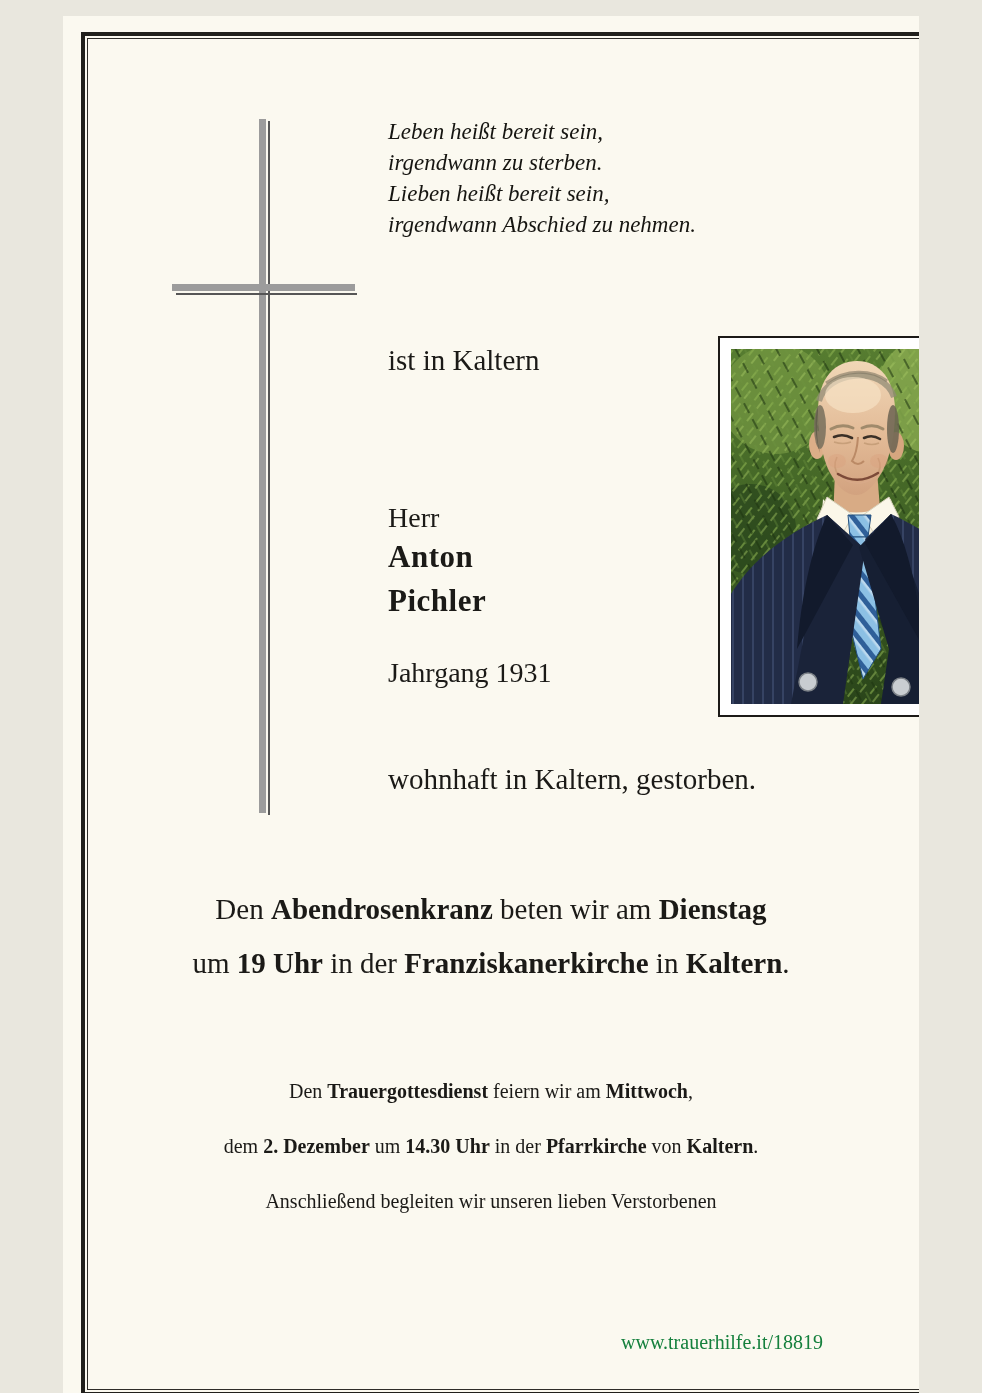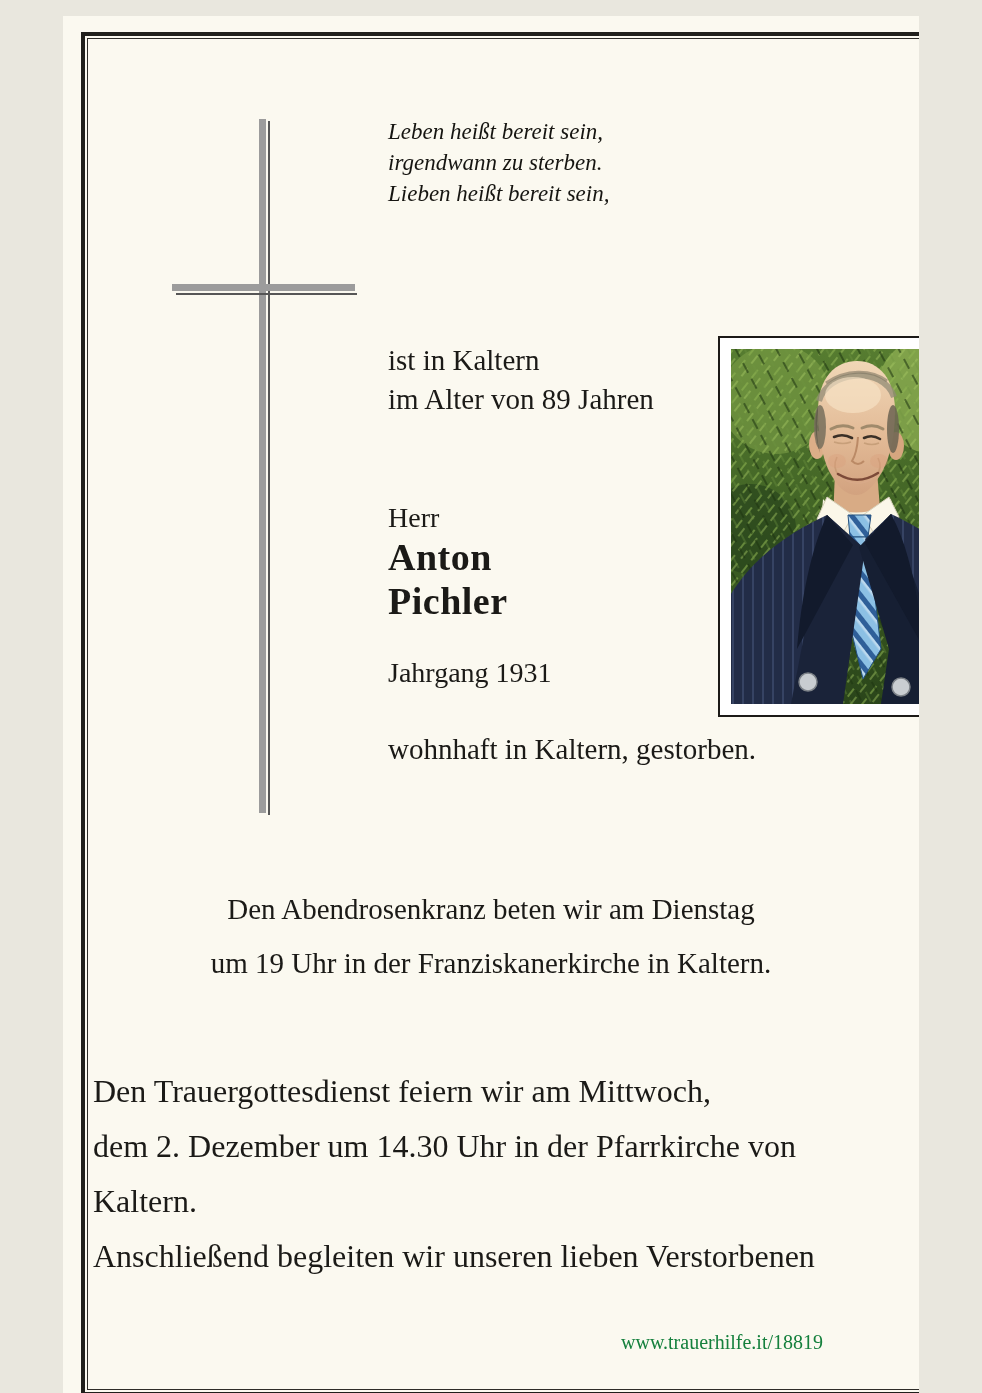--- a/index.html
+++ b/index.html
@@ -26,40 +26,40 @@
     position:absolute; left:325px; top:100px;
     font-size:23px; line-height:31px; font-style:italic; color:#161511;
   }
   .announce {
     position:absolute; left:325px; top:325px;
     font-size:29px; line-height:39px;
   }
   .salutation { position:absolute; left:325px; top:486px; font-size:28px; }
   .name-block {
     position:absolute; left:325px; top:519px;
-    font-size:38px; line-height:44px; font-weight:bold; letter-spacing:.5px;
+    font-size:31px; line-height:44px; font-weight:bold; letter-spacing:.5px;
   }
   .jahrgang   { position:absolute; left:325px; top:641px; font-size:28px; }
-  .residence  { position:absolute; left:325px; top:717px; font-size:29px; }
+  .residence  { position:absolute; left:325px; top:747px; font-size:29px; }
 
   .photo-frame {
     position:absolute; left:655px; top:320px; width:276px; height:381px;
     background:#ffffff; border:2px solid #1c1a17; padding:11px;
   }
   .photo-frame svg { display:block; width:250px; height:355px; }
 
   .rosary {
     position:absolute; left:30px; right:30px; top:866px;
     text-align:center; font-size:29px; line-height:54px;
   }
   .funeral {
     position:absolute; left:30px; right:30px; top:1048px;
-    font-size:32px; line-height:55px;
-  }
-  .rich b, .rich .bseg-b { font-weight:normal; }
+    text-align:center; font-size:20px; line-height:55px;
+  }
+  .rich b, .rich .bseg-b { font-weight:bold; }
 
   .website   { position:absolute; right:96px; top:1315px; font-size:20px; color:#15803d; }
   .printcode { position:absolute; right:4px;  top:1376px; font-size:11px; color:#45433c; font-family:"Liberation Sans","DejaVu Sans",sans-serif; }
 </style>
 </head>
 <body>
 
 <div class="page">
 
   <div class="frame-outer">
@@ -70,25 +70,25 @@
     <div class="cross-vbar"></div>
     <div class="cross-vline"></div>
     <div class="cross-hbar"></div>
     <div class="cross-hline"></div>
   </div>
 
   <div class="poem">
     <div>Leben heißt bereit sein,</div>
     <div>irgendwann zu sterben.</div>
     <div>Lieben heißt bereit sein,</div>
+    <div>irgendwann Abschied zu nehmen.</div>
   </div>
 
   <div class="announce">
     <div>ist in Kaltern</div>
-    <div>im Alter von 89 Jahren</div>
   </div>
 
   <div class="salutation">Herr</div>
 
   <div class="name-block">
     <div>Anton</div>
     <div>Pichler</div>
   </div>
 
   <div class="jahrgang">Jahrgang 1931</div>

